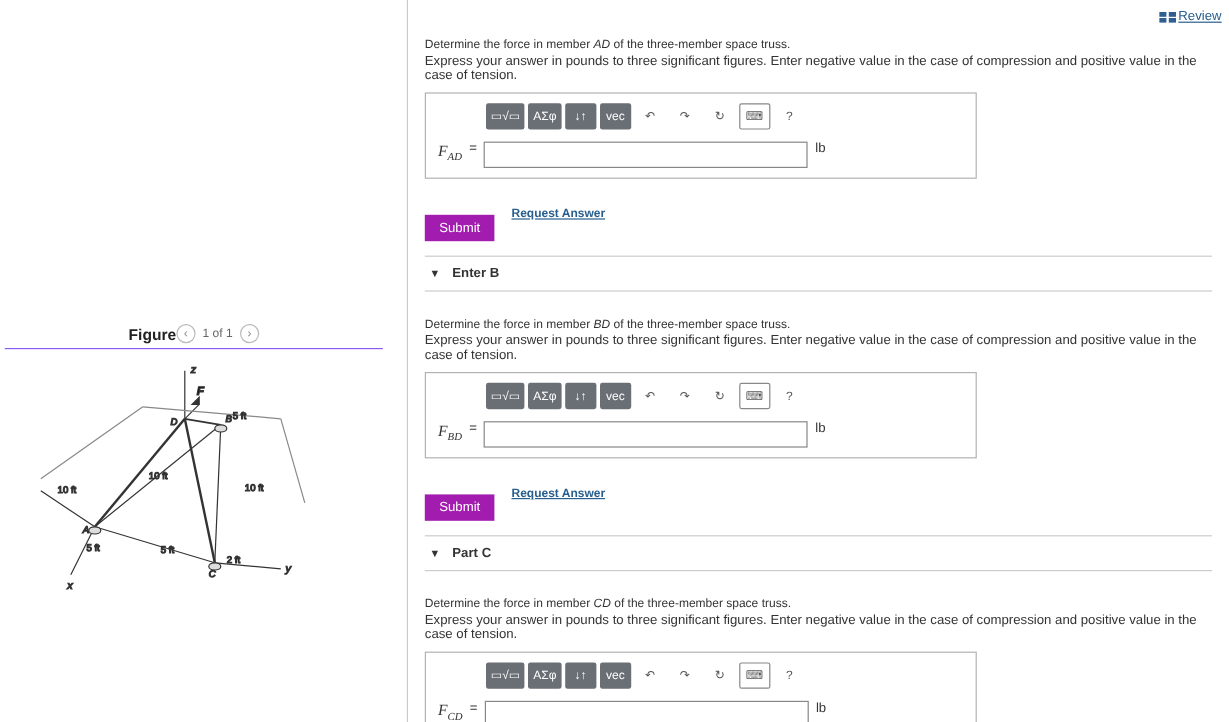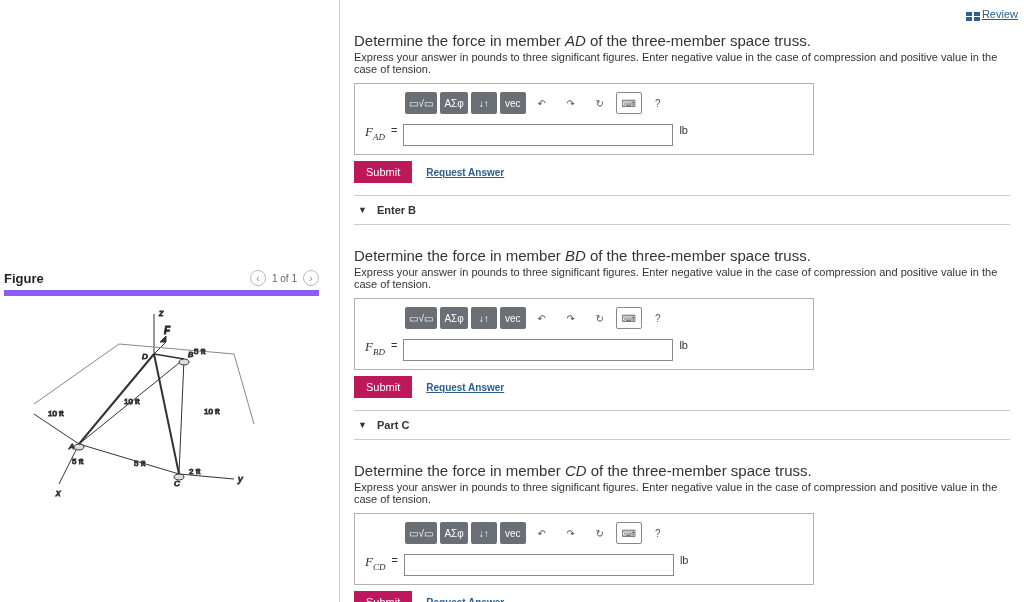--- a/index.html
+++ b/index.html
@@ -3,38 +3,38 @@
 <meta charset="utf-8">
 <style>
   * { box-sizing: border-box; margin: 0; padding: 0; }
   body { font-family: Arial, Helvetica, sans-serif; font-size: 11px; color: #333; background: #fff; width: 1024px; }
   .container { display: flex; }
   .left-col { width: 340px; padding: 10px 0 0 4px; border-right: 1px solid #ccc; min-height: 600px; }
   .right-col { flex: 1; padding: 10px 14px 0 14px; position: relative; }
   .review { position: absolute; top: 8px; right: 6px; color: #285f8f; font-size: 11px; text-decoration: underline; }
   .review-icon { display: inline-block; width: 14px; height: 9px; vertical-align: middle; margin-right: 2px; }
   .suppose-box { background: #eef3f6; padding: 10px 14px; margin: 50px 6px 0 0; font-size: 11px; }
-  .figure-hdr { display: flex; align-items: center; justify-content: space-between; margin: 260px 20px 6px 0; border-bottom: 6px solid #8b5cf6; padding-bottom: 4px; }
+  .figure-hdr { display: flex; align-items: center; justify-content: center; margin: 260px 20px 6px 0; border-bottom: 1px solid #8b5cf6; padding-bottom: 4px; }
   .figure-title { font-size: 13px; font-weight: bold; color: #222; }
   .pager { display: flex; align-items: center; gap: 6px; font-size: 10px; color: #666; }
   .pager-btn { width: 16px; height: 16px; border: 1px solid #bbb; border-radius: 50%; display: flex; align-items: center; justify-content: center; color: #888; background: #fff; }
   .figure-img { margin: 8px 0 0 20px; }
-  .question { margin: 22px 0 2px 0; font-size: 15px; }
+  .question { margin: 22px 0 2px 0; font-size: 10px; }
   .instruction { font-weight: normal; font-size: 11px; margin-bottom: 8px; }
   .answer-box { border: 1px solid #b2b2b2; padding: 8px 10px; width: 460px; margin-bottom: 6px; }
   .toolbar { display: flex; align-items: center; gap: 3px; margin-bottom: 10px; padding-left: 40px; }
   .tb-btn { background: #6a6f75; color: #fff; height: 22px; min-width: 26px; display: flex; align-items: center; justify-content: center; font-size: 10px; border-radius: 2px; padding: 0 4px; }
   .tb-btn.ghost { background: transparent; color: #555; }
   .tb-btn.keyb { border: 1px solid #888; color: #555; background: transparent; }
   .input-row { display: flex; align-items: flex-start; gap: 6px; }
   .var-label { font-style: italic; font-family: "Times New Roman", serif; font-size: 13px; }
   .var-label sub { font-style: italic; font-size: 9px; }
   .ans-input { width: 270px; height: 22px; border: 1px solid #888; padding: 0 4px; font-size: 12px; }
   .submit-row { display: flex; align-items: center; gap: 14px; margin-bottom: 12px; }
-  .submit-btn { background: #be185d; color: #fff; border: none; padding: 5px 12px; font-size: 11px; cursor: pointer; }
+  .submit-btn { background: #a21caf; color: #fff; border: none; padding: 5px 12px; font-size: 11px; cursor: pointer; margin-top: 24px; }
   .req-link { color: #285f8f; font-size: 10px; text-decoration: underline; font-weight: bold; }
   .part-hdr { border-top: 1px solid #ccc; border-bottom: 1px solid #ccc; padding: 8px 0 8px 4px; margin-top: 8px; display: flex; align-items: center; gap: 10px; }
   .caret { font-size: 9px; }
   a.fig-link { color: #285f8f; text-decoration: underline; }
 </style>
 </head>
 <body>
 
 <div class="container">
   <div class="left-col">

